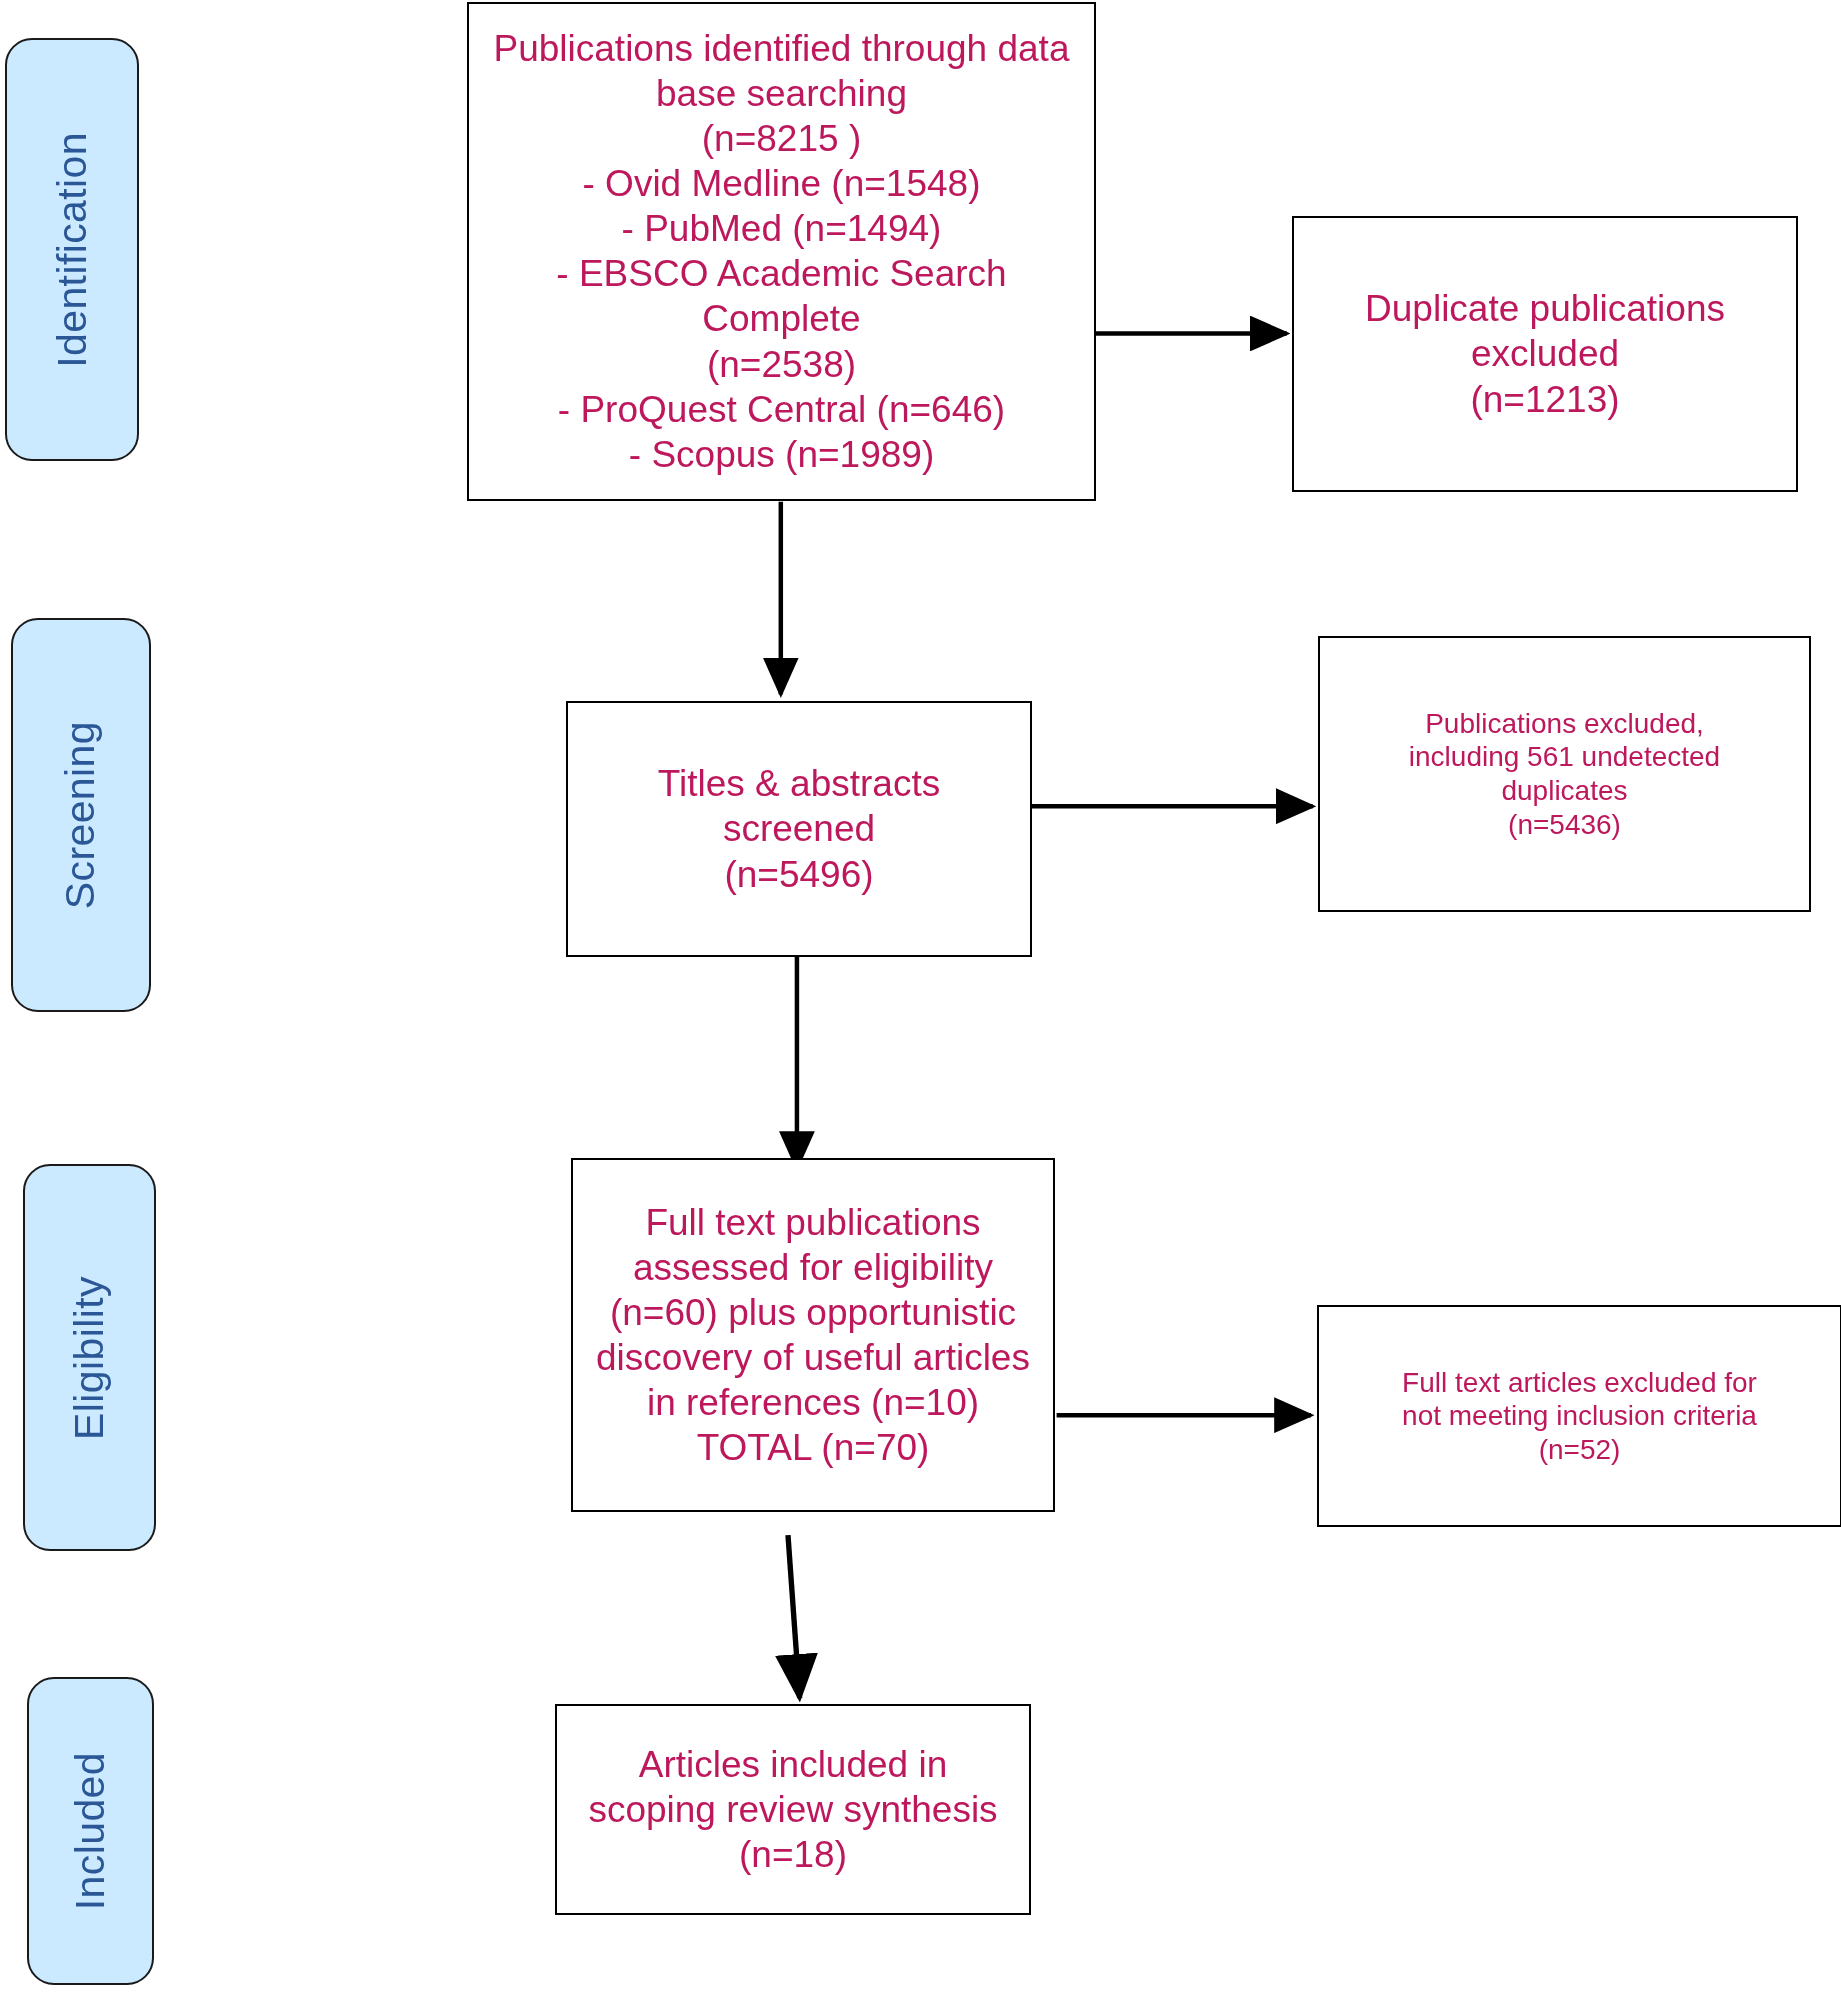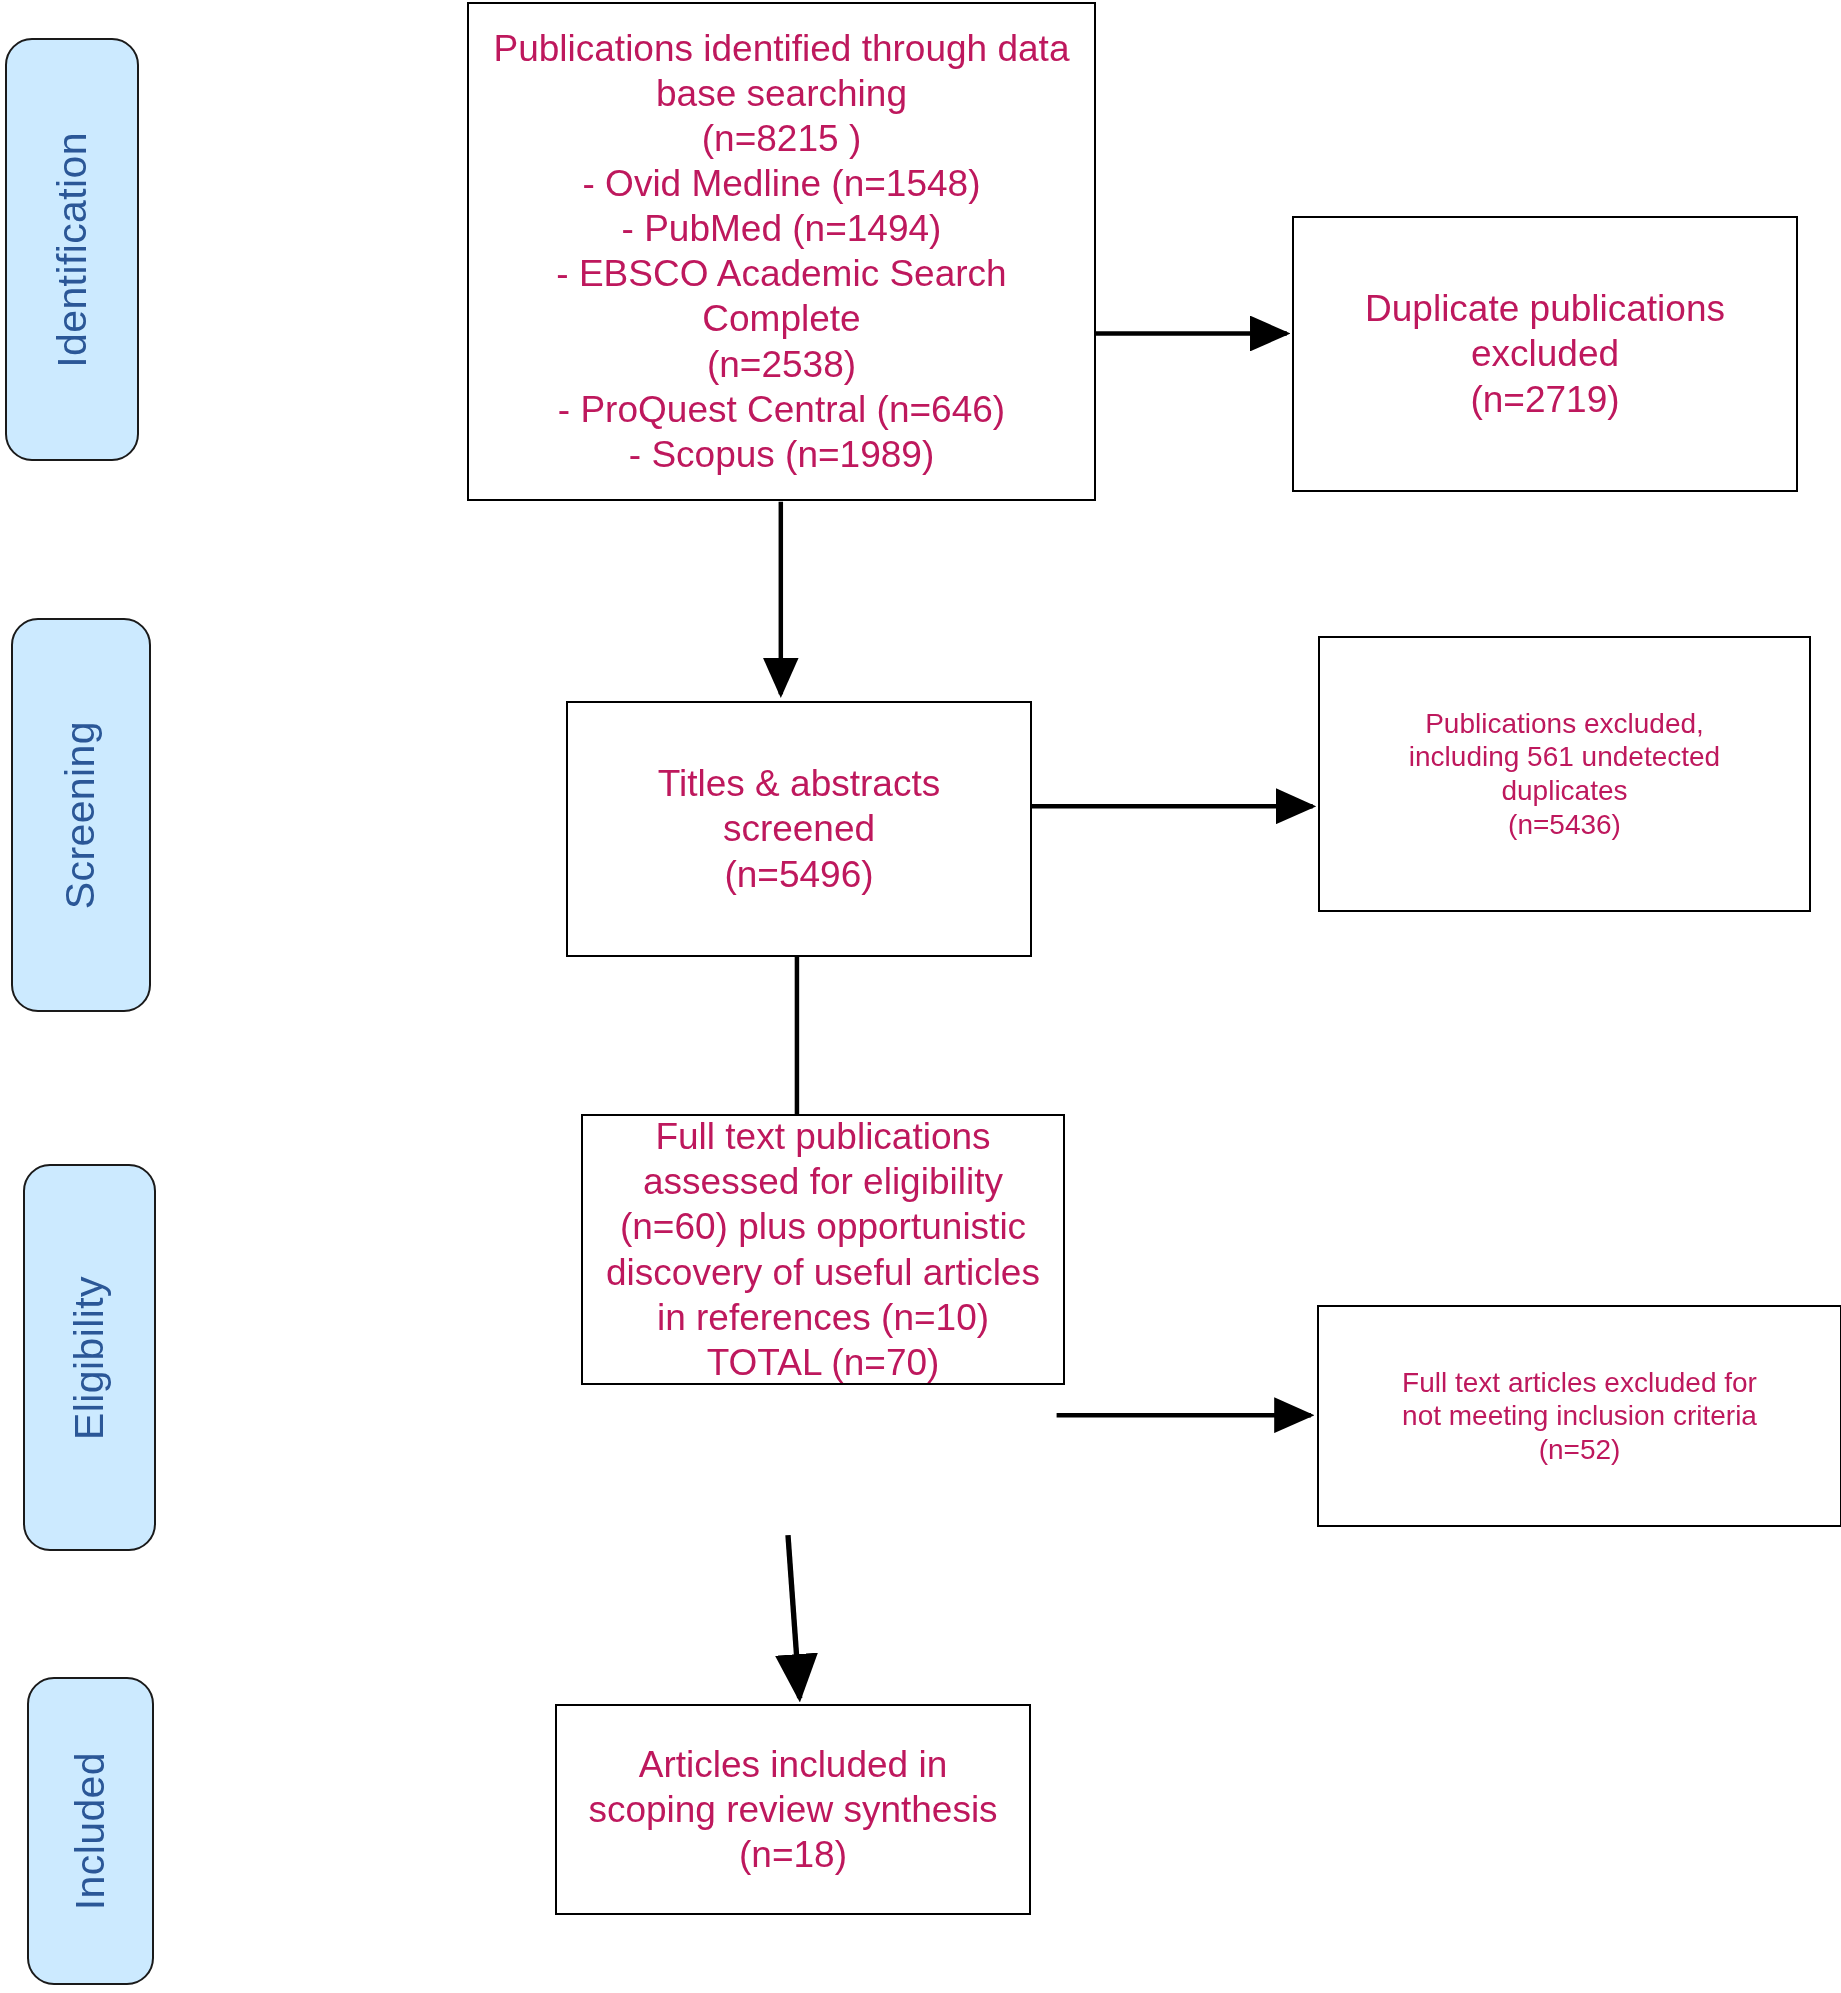--- a/index.html
+++ b/index.html
@@ -117,37 +117,37 @@
 - PubMed (n=1494)
 - EBSCO Academic Search Complete
 (n=2538)
 - ProQuest Central (n=646)
 - Scopus (n=1989)</div>
   </div>
 
   <div class="flow-box" style="left:1292px; top:216px; width:506px; height:276px;">
     <div class="box-text">Duplicate publications
 excluded
-(n=2719)</div>
+(n=1213)</div>
   </div>
 
   <div class="flow-box" style="left:566px; top:701px; width:466px; height:256px;">
     <div class="box-text">Titles &amp; abstracts
 screened
 (n=5496)</div>
   </div>
 
   <div class="flow-box tight" style="left:1318px; top:636px; width:493px; height:276px;">
     <div class="box-text">Publications excluded,
 including 561 undetected
 duplicates
 (n=5436)</div>
   </div>
 
-  <div class="flow-box" style="left:571px; top:1114px; width:484px; height:271px;margin-left:10px;">
+  <div class="flow-box" style="left:571px; top:1158px; width:484px; height:354px;">
     <div class="box-text">Full text publications
 assessed for eligibility
 (n=60) plus opportunistic
 discovery of useful articles
 in references (n=10)
 TOTAL (n=70)</div>
   </div>
 
   <div class="flow-box tight" style="left:1317px; top:1305px; width:525px; height:222px;">
     <div class="box-text">Full text articles excluded for

